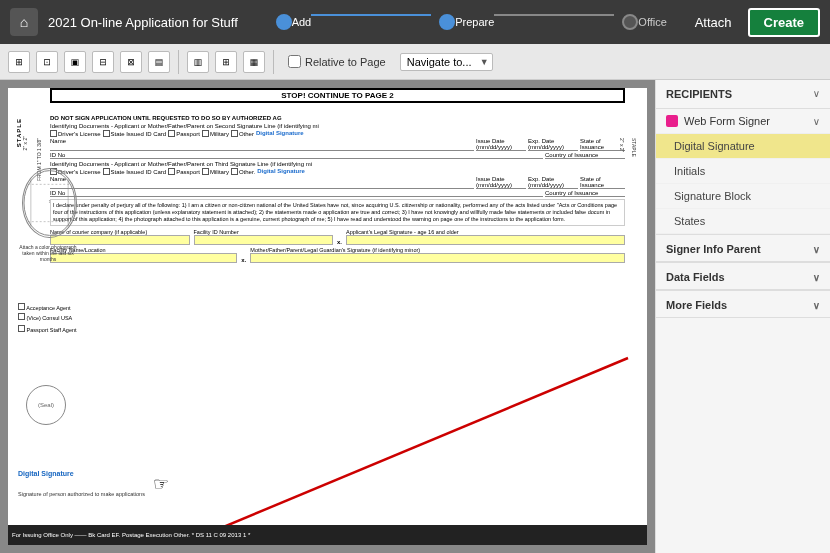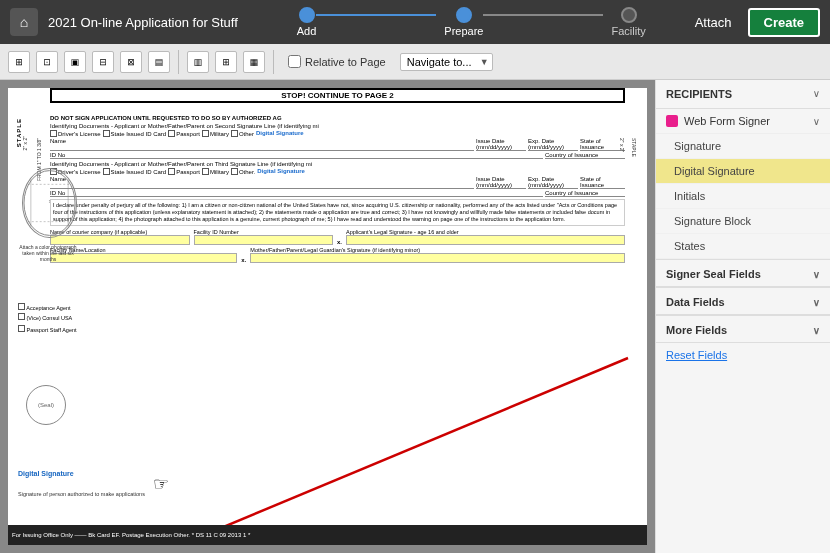--- a/index.html
+++ b/index.html
@@ -29,21 +29,21 @@
       margin-right: 10px;
     }
     .steps-container {
       display: flex;
       align-items: center;
       flex: 1;
       justify-content: center;
       gap: 0;
     }
     .step {
-      display: flex; flex-direction: column; align-items: center;
+      display: flex; align-items: flex-start;
       position: relative;
       margin-left: 8px;
     }
     .step-circle {
       width: 16px; height: 16px;
       border-radius: 50%;
       border: 2px solid #888;
       background: #555;
       z-index: 1;
     }
@@ -306,21 +306,21 @@
       <span class="step-label active">Add</span>
     </div>
     <div class="step-line completed"></div>
     <div class="step">
       <div class="step-circle active"></div>
       <span class="step-label active">Prepare</span>
     </div>
     <div class="step-line"></div>
     <div class="step">
       <div class="step-circle"></div>
-      <span class="step-label">Facility</span>
+      <span class="step-label">Office</span>
     </div>
   </div>
 
   <div class="top-right-btns">
     <button class="close-btn">Attach</button>
     <button class="create-btn">Create</button>
   </div>
 </div>
 
 <div class="toolbar2">
@@ -516,47 +516,43 @@
       <span class="recipients-label">RECIPIENTS</span>
       <span class="rp-section-chevron">∨</span>
     </div>
     <div class="web-form-row">
       <div class="pink-dot"></div>
       <span class="web-form-label">Web Form Signer</span>
       <span style="font-size:10px;color:#666;">∨</span>
     </div>
 
 
-    <div class="sig-field-item">
-      <span>Signature</span>
-    </div>
     <div class="sig-field-item active">
       <span>Digital Signature</span>
     </div>
     <div class="sig-field-item">
       <span>Initials</span>
     </div>
     <div class="sig-field-item">
       <span>Signature Block</span>
     </div>
     <div class="sig-field-item">
       <span>States</span>
     </div>
 
     <div class="rp-section-header2">
-      <span>Signer Seal Fields</span>
+      <span>Signer Info Parent</span>
       <span class="rp-section-chevron">∨</span>
     </div>
 
     <div class="rp-section-header2">
       <span>Data Fields</span>
       <span class="rp-section-chevron">∨</span>
     </div>
 
     <div class="rp-section-header2">
       <span>More Fields</span>
       <span class="rp-section-chevron">∨</span>
     </div>
 
-    <div class="reset-link">Reset Fields</div>
 
   </div>
 </div>
 
 </body></html>

